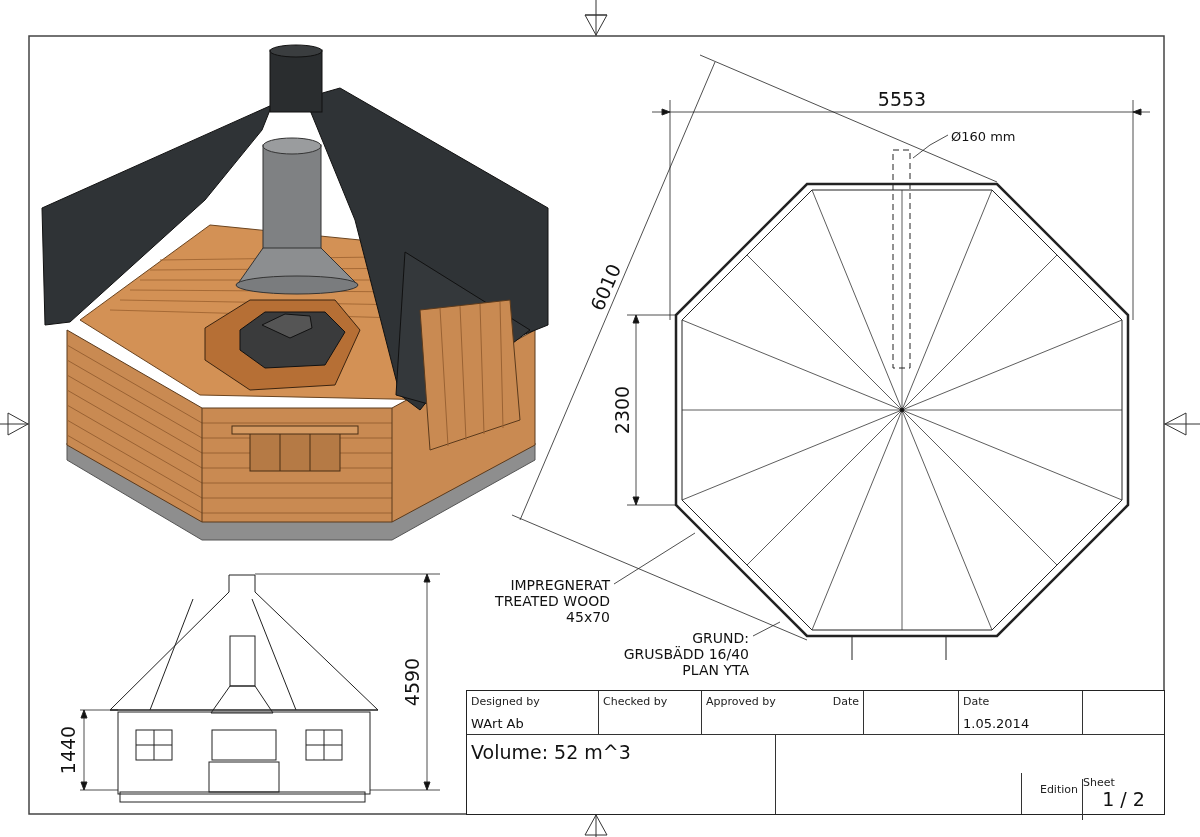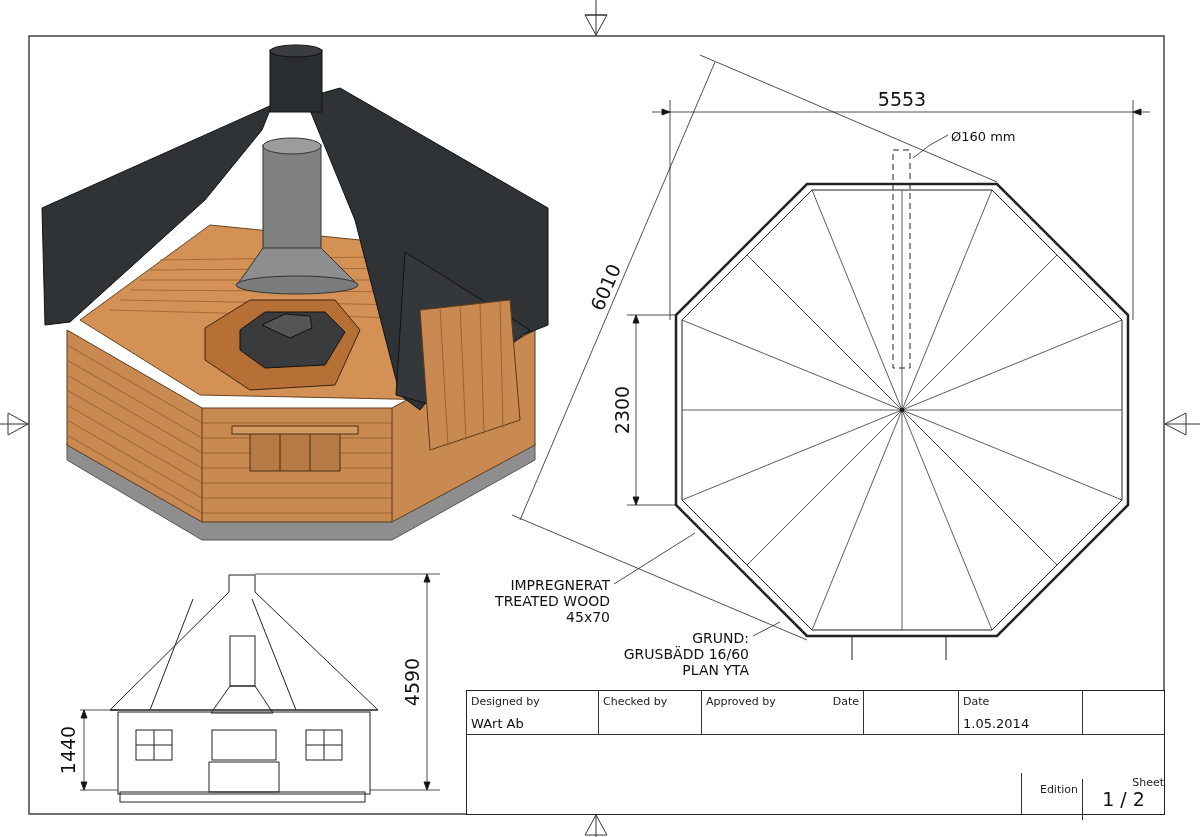--- a/index.html
+++ b/index.html
@@ -183,21 +183,21 @@
   <text class="dim" x="0" y="0" font-size="19" text-anchor="middle" transform="translate(75,750) rotate(-90)">1440</text>
 </svg>
 
 <div class="note" style="right:590px; top:577px;">
   <div>IMPREGNERAT</div>
   <div>TREATED WOOD</div>
   <div>45x70</div>
 </div>
 <div class="note" style="right:451px; top:630px;">
   <div>GRUND:</div>
-  <div>GRUSBÄDD 16/60</div>
+  <div>GRUSBÄDD 16/40</div>
   <div>PLAN YTA</div>
 </div>
 
 <div class="tb" style="left:466px; top:690px; width:699px; height:125px;">
 
   <div class="cell" style="left:0; top:0; width:132px; height:44px;">
     <span class="lbl" style="left:4px; top:4px;">Designed by</span>
     <span class="val" style="left:4px; top:25px;">WArt Ab</span>
   </div>
   <div class="cell" style="left:132px; top:0; width:103px; height:44px;">
@@ -207,21 +207,24 @@
     <span class="lbl" style="left:4px; top:4px;">Approved by</span>
     <span class="lbl" style="right:4px; top:4px;">Date</span>
   </div>
   <div class="cell" style="left:397px; top:0; width:95px; height:44px;"></div>
   <div class="cell" style="left:492px; top:0; width:124px; height:44px;">
     <span class="lbl" style="left:4px; top:4px;">Date</span>
     <span class="val" style="left:4px; top:25px;">1.05.2014</span>
   </div>
   <div class="cell" style="left:616px; top:0; width:81px; height:44px; border-right:none;"></div>
 
+  <div class="cell" style="left:0; top:44px; width:309px; height:79px; border-bottom:none;">
+    <span class="big" style="left:4px; top:6px;">Volume: 52 m^3</span>
+  </div>
   <div class="cell" style="left:309px; top:82px; width:246px; height:41px; border-bottom:none;"></div>
   <div class="cell" style="left:555px; top:88px; width:61px; height:41px; border-bottom:none;">
     <span class="lbl" style="right:4px; top:4px;">Edition</span>
   </div>
   <div class="cell" style="left:616px; top:82px; width:81px; height:41px; border-bottom:none; border-right:none;">
-    <span class="lbl" style="left:0; right:0; text-align:right; top:3px;">Sheet</span>
+    <span class="lbl" style="left:0; right:0; text-align:left; top:3px;">Sheet</span>
     <span class="big" style="left:0; right:0; text-align:center; top:15px;">1 / 2</span>
   </div>
 </div>
 
 </body></html>

